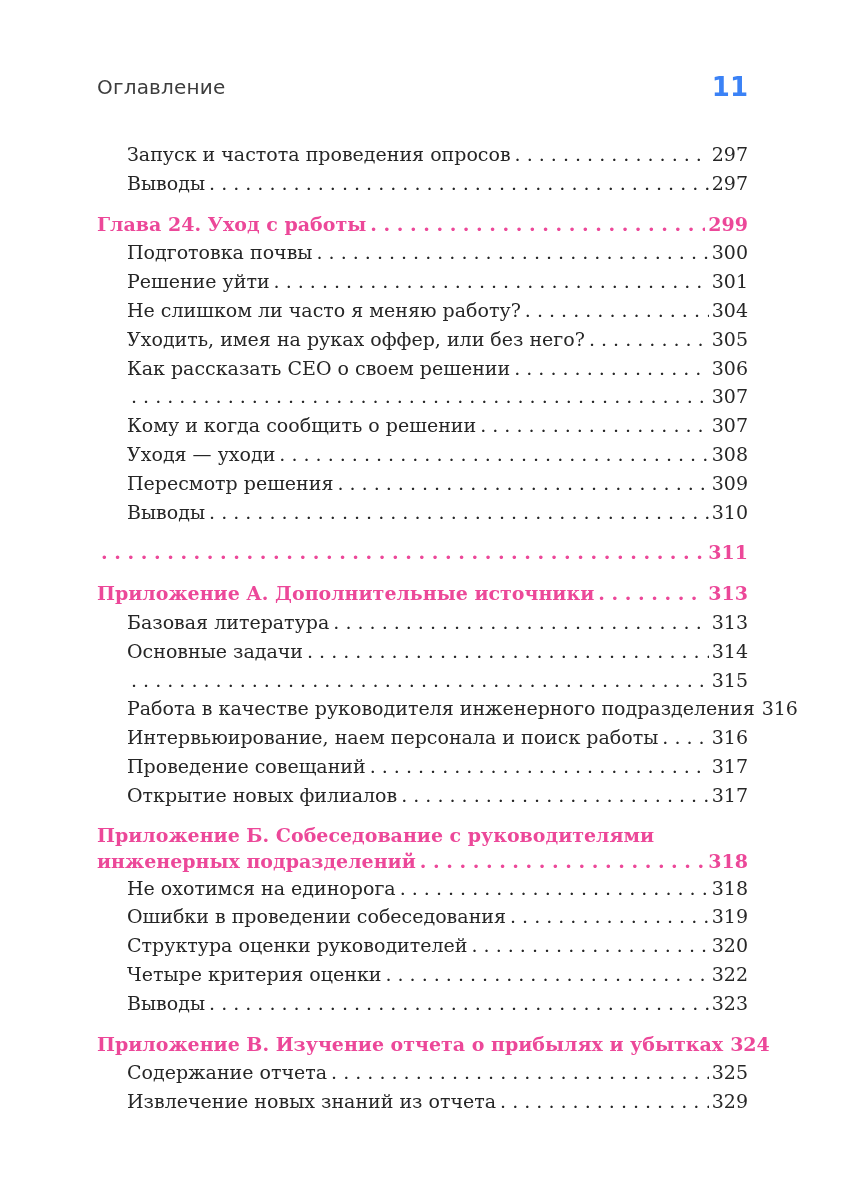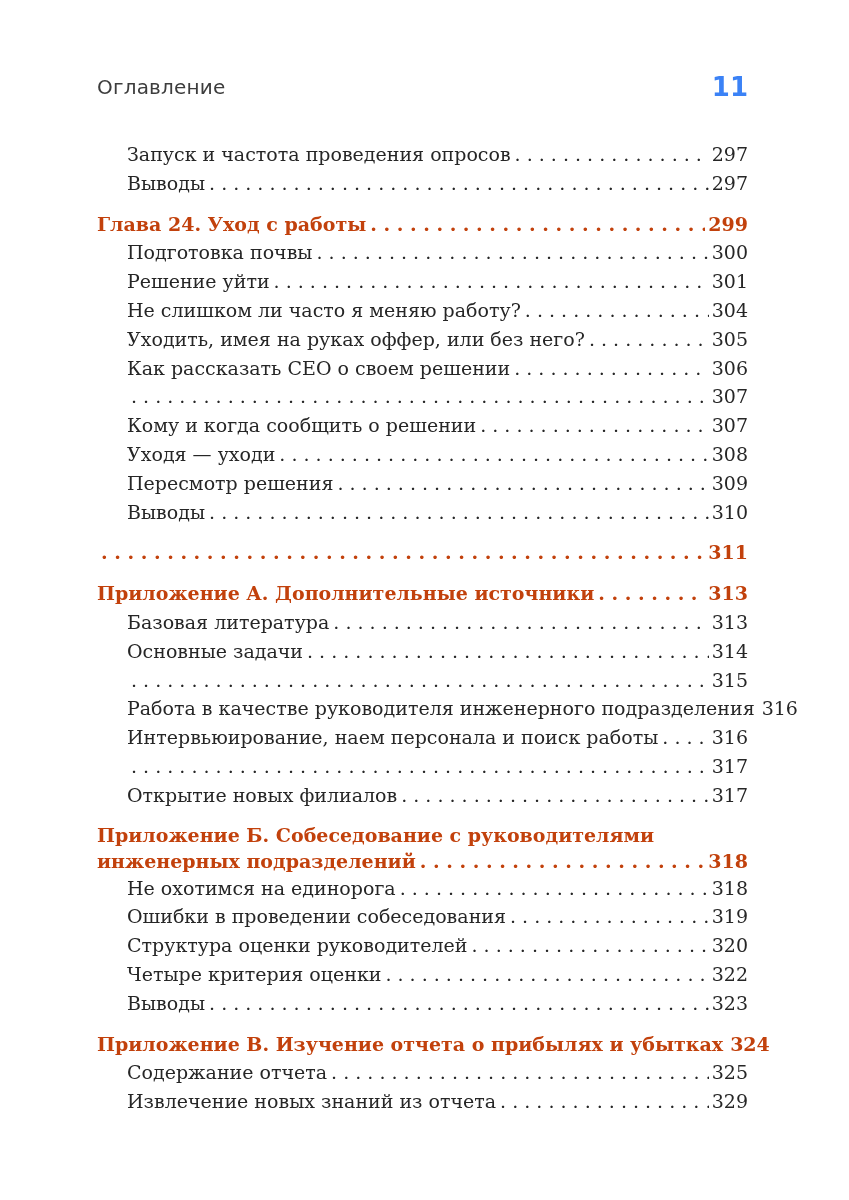--- a/index.html
+++ b/index.html
@@ -39,21 +39,21 @@
     line-height: 28.8px;
   }
   .section { margin-top: 12px; }
   .section:first-child { margin-top: 0; }
   .row {
     display: flex;
     align-items: flex-start;
   }
   .row .label { white-space: nowrap; flex: 0 0 auto; }
   .row.item { padding-left: 30px; }
-  .row.chapter { font-weight: bold; color: #c2410c; }
+  .row.chapter { font-weight: bold; color: #ec4899; }
   .row.tight { line-height: 26px; }
   .leader {
     flex: 1 1 auto;
     overflow: hidden;
     white-space: nowrap;
     padding-left: 4px;
     min-width: 0;
   }
   .page-num {
     flex: 0 0 auto;
@@ -168,20 +168,21 @@
           <span class="label">Работа в качестве руководителя инженерного подразделения</span>
           <span class="leader">. . . . . . . . . . . . . . . . . . . . . . . . . . . . . . . . . . . . . . . . . . . . . . . . . . . . . . . . . . . . . . . . . . . . . . . . . . . . . . . . . . . . . . . . . . . . . . . . . . . . . . . . . . . . . . . . . . . . . . . . </span>
           <span class="page-num">316</span>
         </div>
         <div class="row item">
           <span class="label">Интервьюирование, наем персонала и поиск работы</span>
           <span class="leader">. . . . . . . . . . . . . . . . . . . . . . . . . . . . . . . . . . . . . . . . . . . . . . . . . . . . . . . . . . . . . . . . . . . . . . . . . . . . . . . . . . . . . . . . . . . . . . . . . . . . . . . . . . . . . . . . . . . . . . . . </span>
           <span class="page-num">316</span>
         </div>
         <div class="row item">
+          <span class="label">Проведение совещаний</span>
           <span class="leader">. . . . . . . . . . . . . . . . . . . . . . . . . . . . . . . . . . . . . . . . . . . . . . . . . . . . . . . . . . . . . . . . . . . . . . . . . . . . . . . . . . . . . . . . . . . . . . . . . . . . . . . . . . . . . . . . . . . . . . . . </span>
           <span class="page-num">317</span>
         </div>
         <div class="row item">
           <span class="label">Открытие новых филиалов</span>
           <span class="leader">. . . . . . . . . . . . . . . . . . . . . . . . . . . . . . . . . . . . . . . . . . . . . . . . . . . . . . . . . . . . . . . . . . . . . . . . . . . . . . . . . . . . . . . . . . . . . . . . . . . . . . . . . . . . . . . . . . . . . . . . </span>
           <span class="page-num">317</span>
         </div>
       </div>
       <div class="section">

